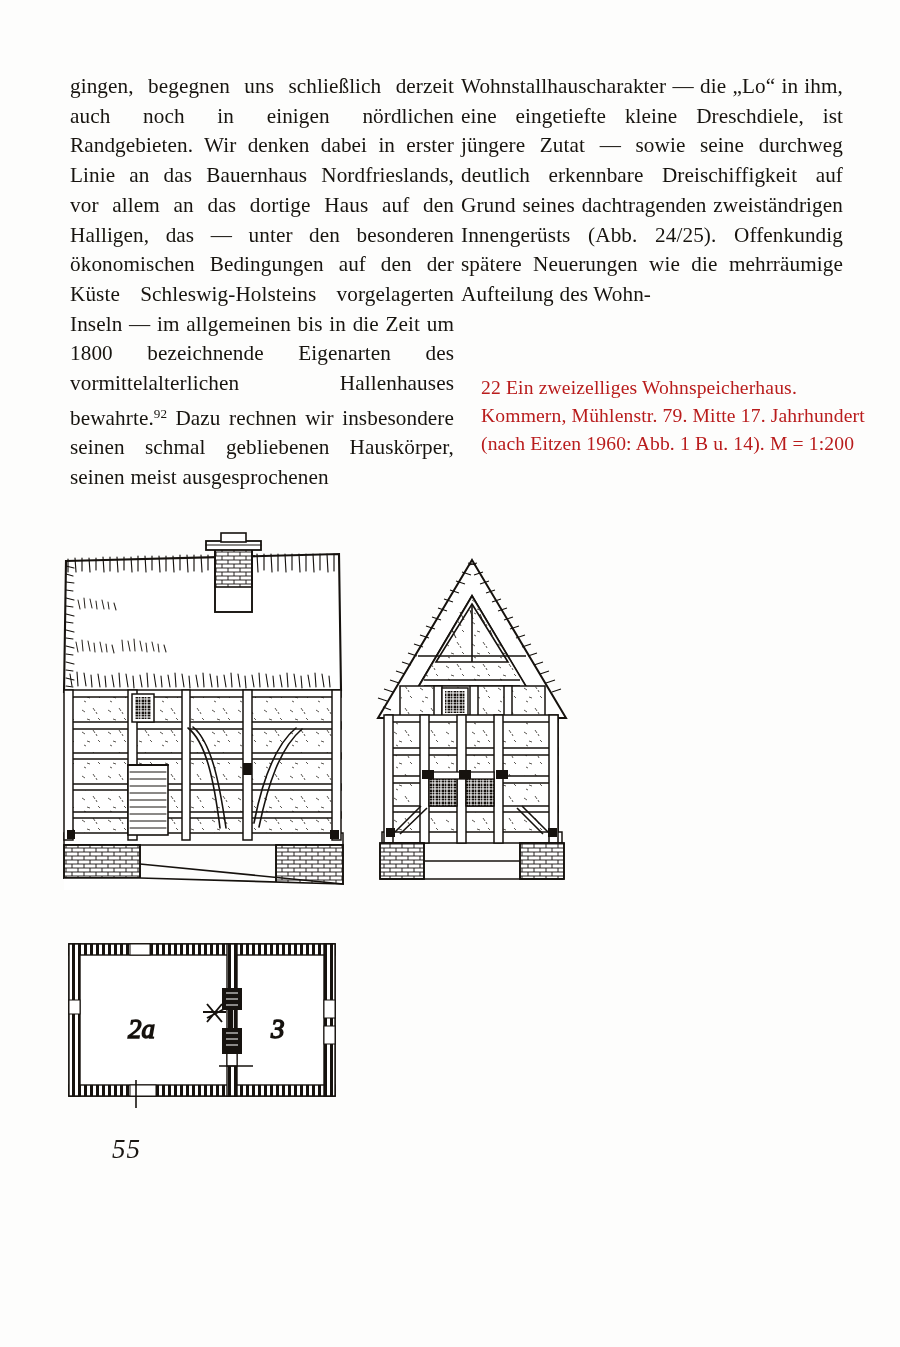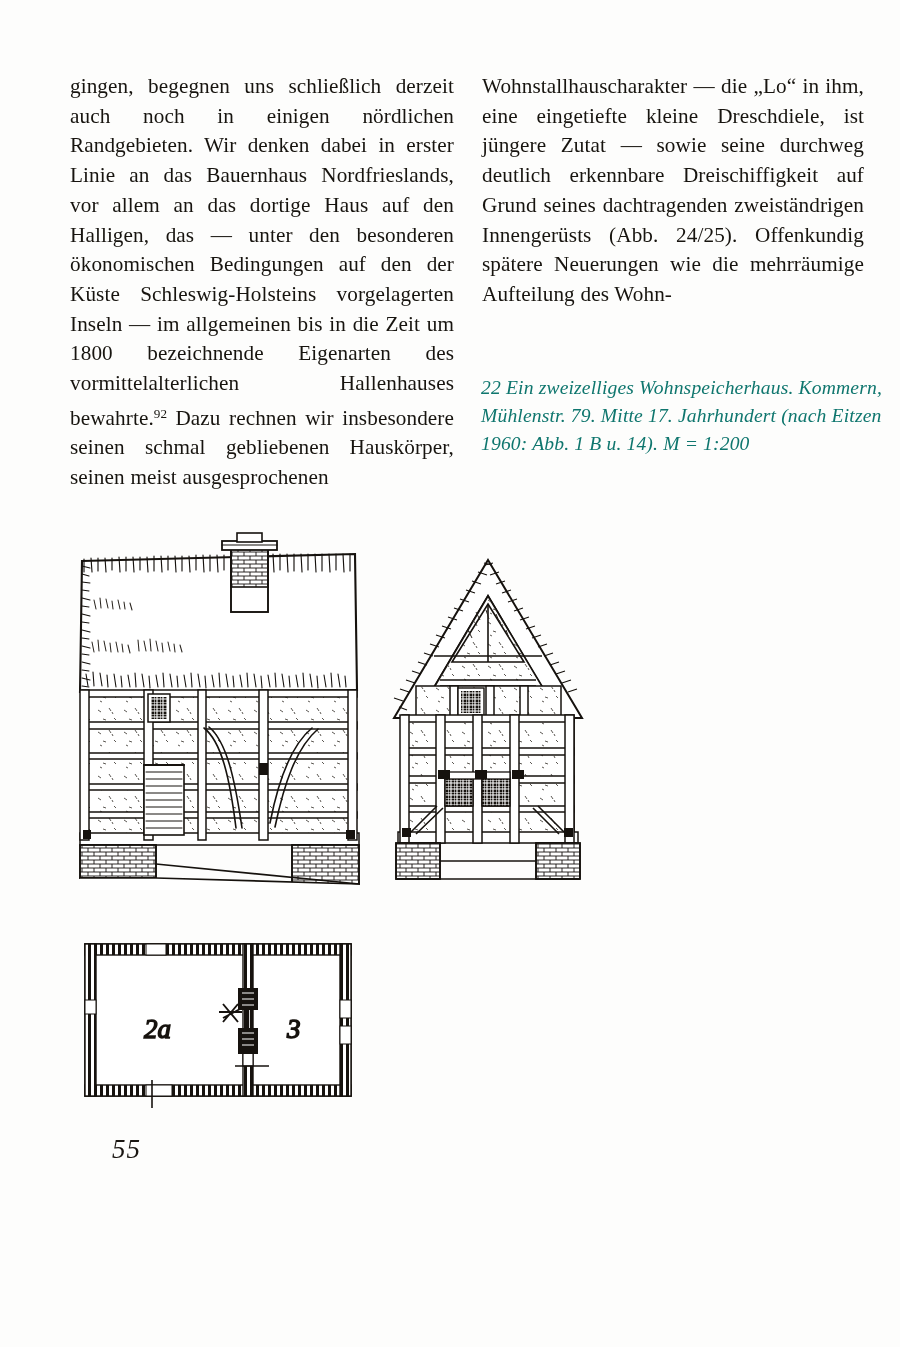--- a/index.html
+++ b/index.html
@@ -28,51 +28,50 @@
     width: 400px;
     font-size: 21.2px;
     line-height: 29.7px;
     text-align: justify;
     text-justify: inter-word;
     color: #17140f;
     letter-spacing: 0.1px;
     word-spacing: 0.3px;
   }
   .col-left  { left: 62px; }
-  .col-right { left: 474px; width: 398px; }
+  .col-right { left: 453px; width: 398px; }
   .col p { margin: 8px; }
   .col sup {
     font-size: 0.62em;
     vertical-align: 0.52em;
     letter-spacing: 0;
   }
   .caption {
     position: absolute;
     left: 481px;
     top: 374px;
     width: 404px;
-    font-style: italic;
     font-size: 19.6px;
     line-height: 28px;
-    color: #0f766e;
+    color: #b91c1c;
     letter-spacing: 0.15px;
   }
   .folio {
     position: absolute;
     left: 112px;
     top: 1134px;
     font-style: italic;
     font-size: 27px;
     color: #1a1612;
     letter-spacing: 1px;
   }
   
   .figure {
     position: absolute;
-    left: 16px;
+    left: 0;
     top: 0;
     width: 744px;
     height: 1347px;
     pointer-events: none;
   }
   .figure svg { display: block; }
   .ink { stroke: #16120e; fill: none; }
   .fillink { fill: #16120e; stroke: none; }
 </style>
 </head>

